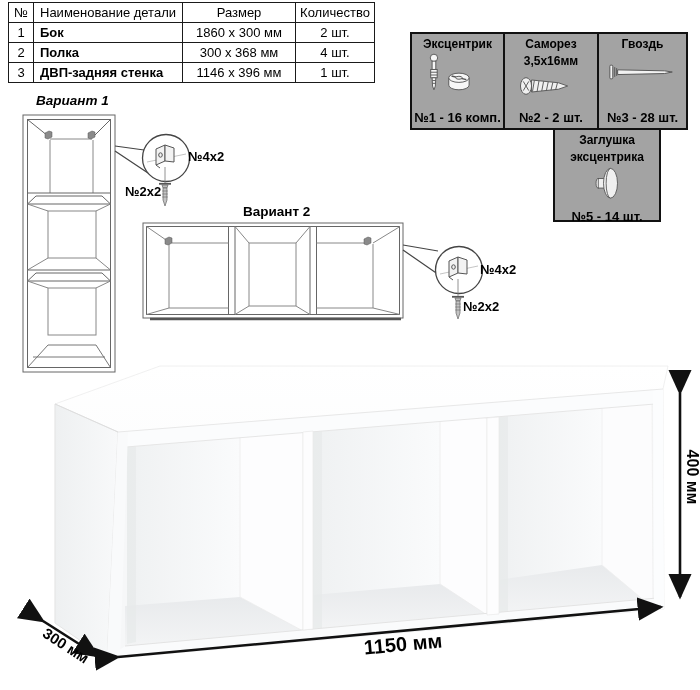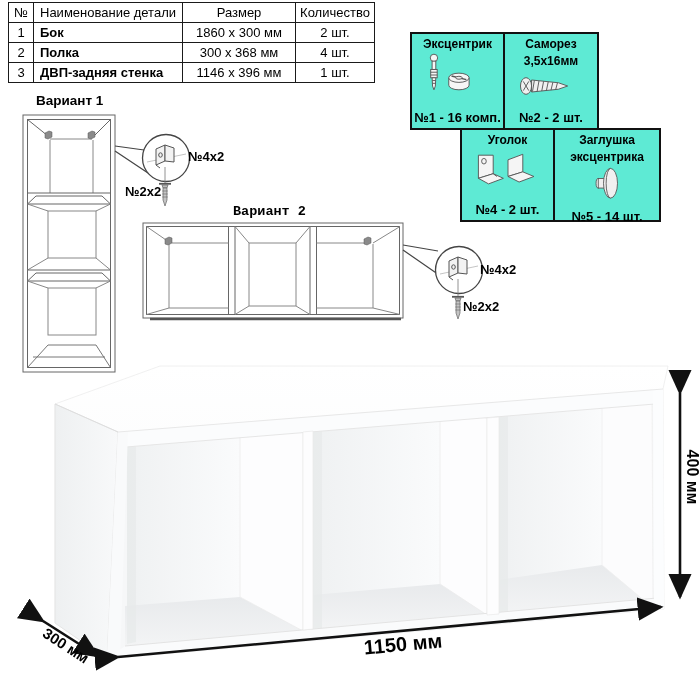--- a/index.html
+++ b/index.html
@@ -8,21 +8,21 @@
 
   
   table.parts{position:absolute;left:8px;top:2px;border-collapse:collapse;background:#fff;}
   table.parts td{border:1px solid #1a1a1a;font-size:13px;height:19px;line-height:19px;
                  padding:0 4px;white-space:nowrap;text-align:center;}
   table.parts td.name{text-align:left;padding-left:6px;font-weight:bold;}
   table.parts tr.hdr td{text-align:center;}
   td.c-num{width:16px;} td.c-name{width:140px;} td.c-size{width:104px;} td.c-qty{width:70px;}
 
   
-  .hw{position:absolute;border:2px solid #111;background:#5eead4;box-sizing:border-box;
+  .hw{position:absolute;border:2px solid #111;background:#a3a3a3;box-sizing:border-box;
       display:flex;flex-direction:column;align-items:center;}
   .hw .t{font-weight:bold;font-size:12px;line-height:14px;text-align:center;margin-top:3px;}
   .hw .t:empty{display:none;}
   .hw .cnt{font-weight:bold;font-size:13px;margin-top:auto;margin-bottom:3px;white-space:nowrap;text-align:right;}
   .hw .ic{margin-top:1px;}
 
   
   .lbl{position:absolute;font-weight:bold;white-space:nowrap;}
   .lbl-variant{font-size:13.5px;}
   .lbl-callout{font-size:13px;text-align:center;}
@@ -106,38 +106,36 @@
           <line x1="32" y1="13" x2="30" y2="23.4"></line>
             <line x1="37" y1="13.5" x2="35" y2="23"></line>
           <line x1="42" y1="14" x2="40" y2="22.5"></line>
             <line x1="47" y1="14.5" x2="45" y2="22"></line>
         </g>
       </svg>
     </div>
     <div class="cnt">№2 - 2 шт.</div>
   </div>
 
-
-  <div class="hw" style="left:460px;top:128px;width:95px;height:94px;">
-    <div class="t">Уголок</div>
-
-    <div class="ic">
-      <svg width="74" height="44" viewBox="0 0 80 46">
-        <g stroke="#555" fill="#f5f5f5" stroke-width="1">
-          <polygon points="8,7 24,7 24,27 8,32"></polygon>
-          <ellipse cx="14" cy="13.5" rx="2.5" ry="3"></ellipse>
-          <polygon points="8,32 24,27 35,32 19,38"></polygon>
-          <polyline points="24,27 28,30" fill="none"></polyline>
-          <polygon points="40,12 56,6 56,25 40,30"></polygon>
-          <polygon points="40,30 56,25 68,30 52,36"></polygon>
-        </g>
-      </svg>
-    </div>
-    <div class="cnt">№4 - 2 шт.</div>
-  </div>
+  <div class="hw" style="left:597px;top:32px;width:91px;height:98px;">
+    <div class="t">Гвоздь</div>
+
+    <div class="ic">
+      <svg width="78" height="40" viewBox="0 0 80 40">
+        <g stroke="#555" fill="#f2f2f2" stroke-width="1">
+          <rect x="6" y="13" width="3" height="14" rx="1"></rect>
+          <line x1="11" y1="15" x2="11" y2="25"></line>
+            <line x1="13" y1="16" x2="13" y2="24"></line>
+          <path d="M14 17.8 L62 18.8 L70 20 L62 21.6 L14 22.6 Z"></path>
+        </g>
+      </svg>
+    </div>
+    <div class="cnt">№3 - 28 шт.</div>
+  </div>
+
 
   <div class="hw" style="left:553px;top:128px;width:108px;height:94px;">
     <div class="t">Заглушка</div>
     <div class="t">эксцентрика</div>
     <div class="ic">
       <svg width="70" height="40" viewBox="0 0 80 44">
         <g stroke="#555" fill="#f0f0f0" stroke-width="1">
           <ellipse cx="30" cy="20" rx="2.5" ry="5.5"></ellipse>
           <rect x="30" y="14.5" width="8" height="11"></rect>
           <ellipse cx="44" cy="20" rx="8" ry="17"></ellipse>
@@ -272,22 +270,22 @@
       <line x1="55" y1="404" x2="118" y2="432" stroke="#dedede" stroke-width="1"></line>
     </g>
 
     <g stroke="#111" stroke-width="2.6" fill="none">
       <line x1="118" y1="657" x2="661" y2="607" marker-start="url(#ah)" marker-end="url(#ah)"></line>
       <line x1="43" y1="621" x2="98" y2="656" marker-start="url(#ah)" marker-end="url(#ah)"></line>
       <line x1="680" y1="393" x2="680" y2="597" marker-start="url(#ah)" marker-end="url(#ah)"></line>
     </g>
   </svg>
 
-  <div class="lbl lbl-variant" style="left:36px;top:93px;">Вариант 1</div>
-  <div class="lbl lbl-variant" style="left:233px;top:204px;font-family:Liberation Mono, monospace;">Вариант 2</div>
+  <div class="lbl lbl-variant" style="left:36px;top:93px;font-style:italic;">Вариант 1</div>
+  <div class="lbl lbl-variant" style="left:243px;top:204px;">Вариант 2</div>
 
   <div class="lbl lbl-callout" style="left:188px;top:149px;">№4х2</div>
   <div class="lbl lbl-callout" style="left:125px;top:184px;">№2х2</div>
   <div class="lbl lbl-callout" style="left:480px;top:262px;">№4х2</div>
   <div class="lbl lbl-callout" style="left:463px;top:299px;">№2х2</div>
 
   <div class="dim dim-w">1150 мм</div>
   <div class="dim dim-d">300 мм</div>
   <div class="dim dim-h">400 мм</div>
 

